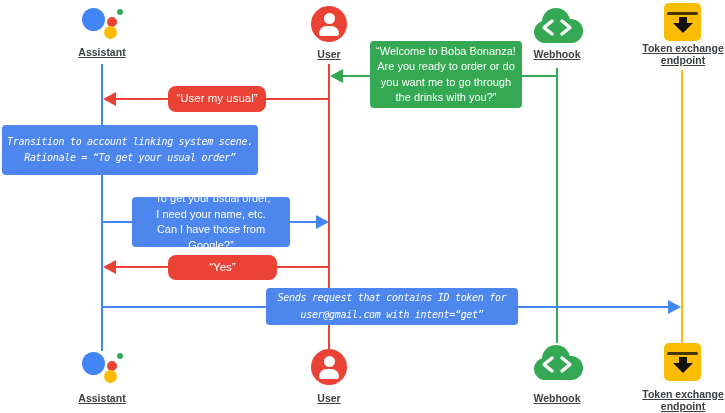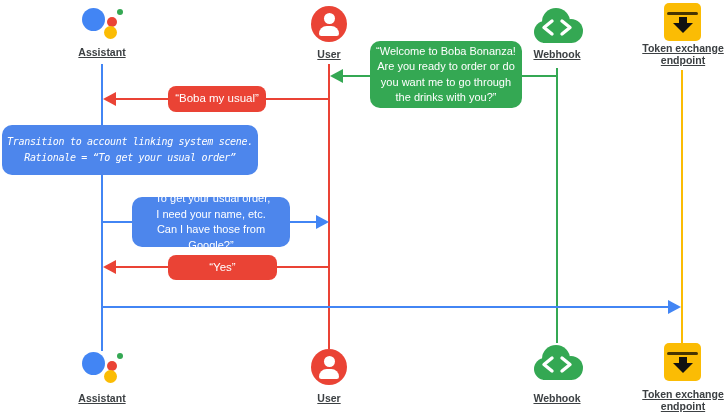--- a/index.html
+++ b/index.html
@@ -24,21 +24,21 @@
          border-top: 7px solid transparent; border-bottom: 7px solid transparent; }
   .arr-left-red    { border-right: 13px solid #ea4335; }
   .arr-left-green  { border-right: 13px solid #34a853; }
   .arr-right-blue  { border-left: 13px solid #4285f4; }
 
   
   .bubble {
     position: absolute; z-index: 3; color: #fff;
     display: flex; align-items: center; justify-content: center;
     text-align: center; white-space: pre-line;
-    font-size: 11px; line-height: 15.5px; border-radius: 10px;
+    font-size: 11px; line-height: 15.5px; border-radius: 4px;
     padding: 1px 2px; box-sizing: border-box;
   }
   .b-green { background: #34a853; }
   .b-red   { background: #ea4335; border-radius: 8px; font-size: 11.5px; }
   .b-blue  { background: #4d86ec; }
   .b-mono  {
     background: #4d86ec;
     font-family: "DejaVu Sans Mono", monospace;
     font-style: italic; font-size: 10px; line-height: 16.5px;
     letter-spacing: -0.3px;
@@ -104,31 +104,33 @@
   <div class="arr arr-left-red" style="left:103px; top:260px;"></div>
 
   <div class="msg-line l-blue" style="left:102px; top:305.7px; width:567px;"></div>
   <div class="arr arr-right-blue" style="left:668px; top:300px;"></div>
 
   <div class="bubble b-green" style="left:370px; top:41px; width:152px; height:67px;">“Welcome to Boba Bonanza!
 Are you ready to order or do
 you want me to go through
 the drinks with you?”</div>
 
-  <div class="bubble b-red" style="left:168px; top:86px; width:98px; height:26px;">“Boba my usual”</div>
+  <div class="bubble b-red" style="left:168px; top:86px; width:98px; height:26px;">“User my usual”</div>
 
   <div class="bubble b-blue" style="left:132px; top:197px; width:158px; height:50px;">“To get your usual order,
 I need your name, etc.
 Can I have those from Google?”</div>
 
   <div class="bubble b-mono" style="left:2px; top:125px; width:256px; height:50px;">Transition to account linking system scene.
 Rationale = “To get your usual order”</div>
 
   <div class="bubble b-red" style="left:168px; top:255px; width:109px; height:25px;">“Yes”</div>
 
+  <div class="bubble b-mono" style="left:266px; top:288px; width:252px; height:37px;">Sends request that contains ID token for
+user@gmail.com with intent=“get”</div>
 
   <div class="assistant-icon" style="left:82px; top:7px;">
     <div class="dot a-blue"></div>
     <div class="dot a-red"></div>
     <div class="dot a-yellow"></div>
     <div class="dot a-green"></div>
   </div>
   <div class="actor-label" style="left:47px; top:46px;">Assistant</div>
 
   <div class="user-icon" style="left:311px; top:6px;">

